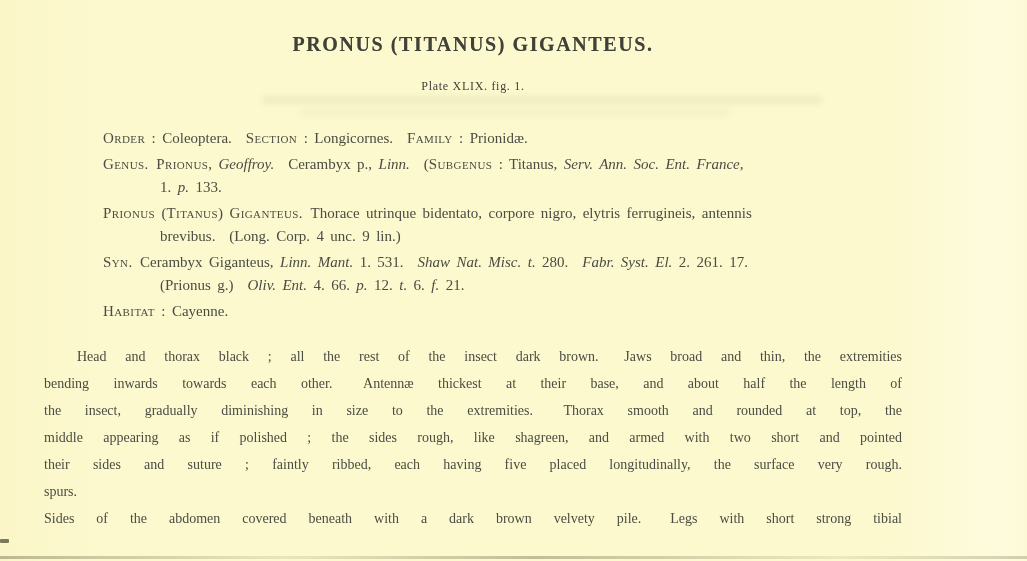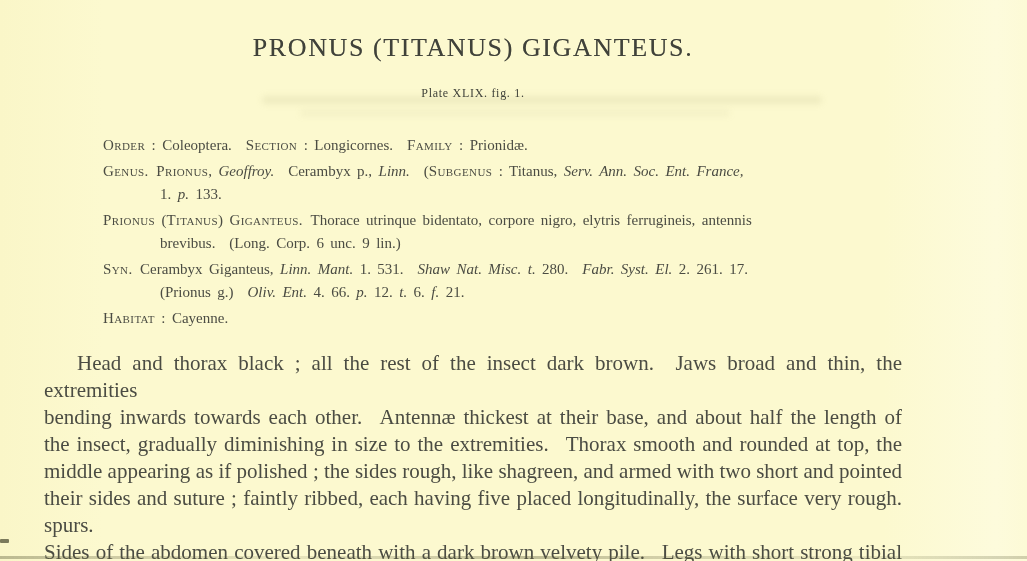--- a/index.html
+++ b/index.html
@@ -18,22 +18,22 @@
     color: var(--ink, #4b4c43);
   }
   .content {
     position: absolute;
     left: 44px;
     top: 0;
     width: 858px;
   }
   .title {
     margin: 33px 0 0 0;
-    font-size: 26px;
-    font-weight: normal;
+    font-size: 20px;
+    font-weight: bold;
     text-align: center;
     letter-spacing: 1.6px;
     color: var(--ink-dark, #40423a);
     text-shadow: 0 0 0.4px rgba(64,66,58,0.5);
   }
   .plate {
     margin-top: 23px;
     text-align: center;
     font-size: 12px;
     letter-spacing: 0.7px;
@@ -45,21 +45,21 @@
     font-size: 15px;
     line-height: 23px;
     word-spacing: 0.18em;
   }
   .tax-entry { margin-bottom: 3px; }
   .tax-line.cont { margin-left: 57px; }
   .sc { font-variant: small-caps; letter-spacing: 0.4px; }
   .it { font-style: italic; }
   .description {
     margin-top: 20px;
-    font-size: 21px;
+    font-size: 14px;
     line-height: 27px;
     color: var(--ink, #4b4c43);
   }
   .body-line {
     text-align: justify;
     text-align-last: justify;
   }
   .body-line.first { text-indent: 33px; }
   .body-line.last { text-align-last: left; }
   
@@ -104,21 +104,21 @@
     <div class="taxonomy">
         <div class="tax-entry">
           <div class="tax-line"><span class="sc">Order</span><span> : Coleoptera.  </span><span class="sc">Section</span><span> : Longicornes.  </span><span class="sc">Family</span><span> : Prionidæ.</span></div>
         </div>
         <div class="tax-entry">
           <div class="tax-line"><span class="sc">Genus.</span><span> </span><span class="sc">Prionus</span><span>, </span><span class="it">Geoffroy.</span><span>  Cerambyx p., </span><span class="it">Linn.</span><span>  (</span><span class="sc">Subgenus</span><span> : Titanus, </span><span class="it">Serv. Ann. Soc. Ent. France,</span></div>
           <div class="tax-line cont"><span>1. </span><span class="it">p.</span><span> 133.</span></div>
         </div>
         <div class="tax-entry">
           <div class="tax-line"><span class="sc">Prionus</span><span> (</span><span class="sc">Titanus</span><span>) </span><span class="sc">Giganteus.</span><span> Thorace utrinque bidentato, corpore nigro, elytris ferrugineis, antennis</span></div>
-          <div class="tax-line cont"><span>brevibus.  (Long. Corp. 6 unc. 9 lin.)</span></div>
+          <div class="tax-line cont"><span>brevibus.  (Long. Corp. 4 unc. 9 lin.)</span></div>
         </div>
         <div class="tax-entry">
           <div class="tax-line"><span class="sc">Syn.</span><span> Cerambyx Giganteus, </span><span class="it">Linn. Mant.</span><span> 1. 531.  </span><span class="it">Shaw Nat. Misc. t.</span><span> 280.  </span><span class="it">Fabr. Syst. El.</span><span> 2. 261. 17.</span></div>
           <div class="tax-line cont"><span>(Prionus g.)  </span><span class="it">Oliv. Ent.</span><span> 4. 66. </span><span class="it">p.</span><span> 12. </span><span class="it">t.</span><span> 6. </span><span class="it">f.</span><span> 21.</span></div>
         </div>
         <div class="tax-entry">
           <div class="tax-line"><span class="sc">Habitat</span><span> : Cayenne.</span></div>
         </div>
       </div>
     <div class="description">

